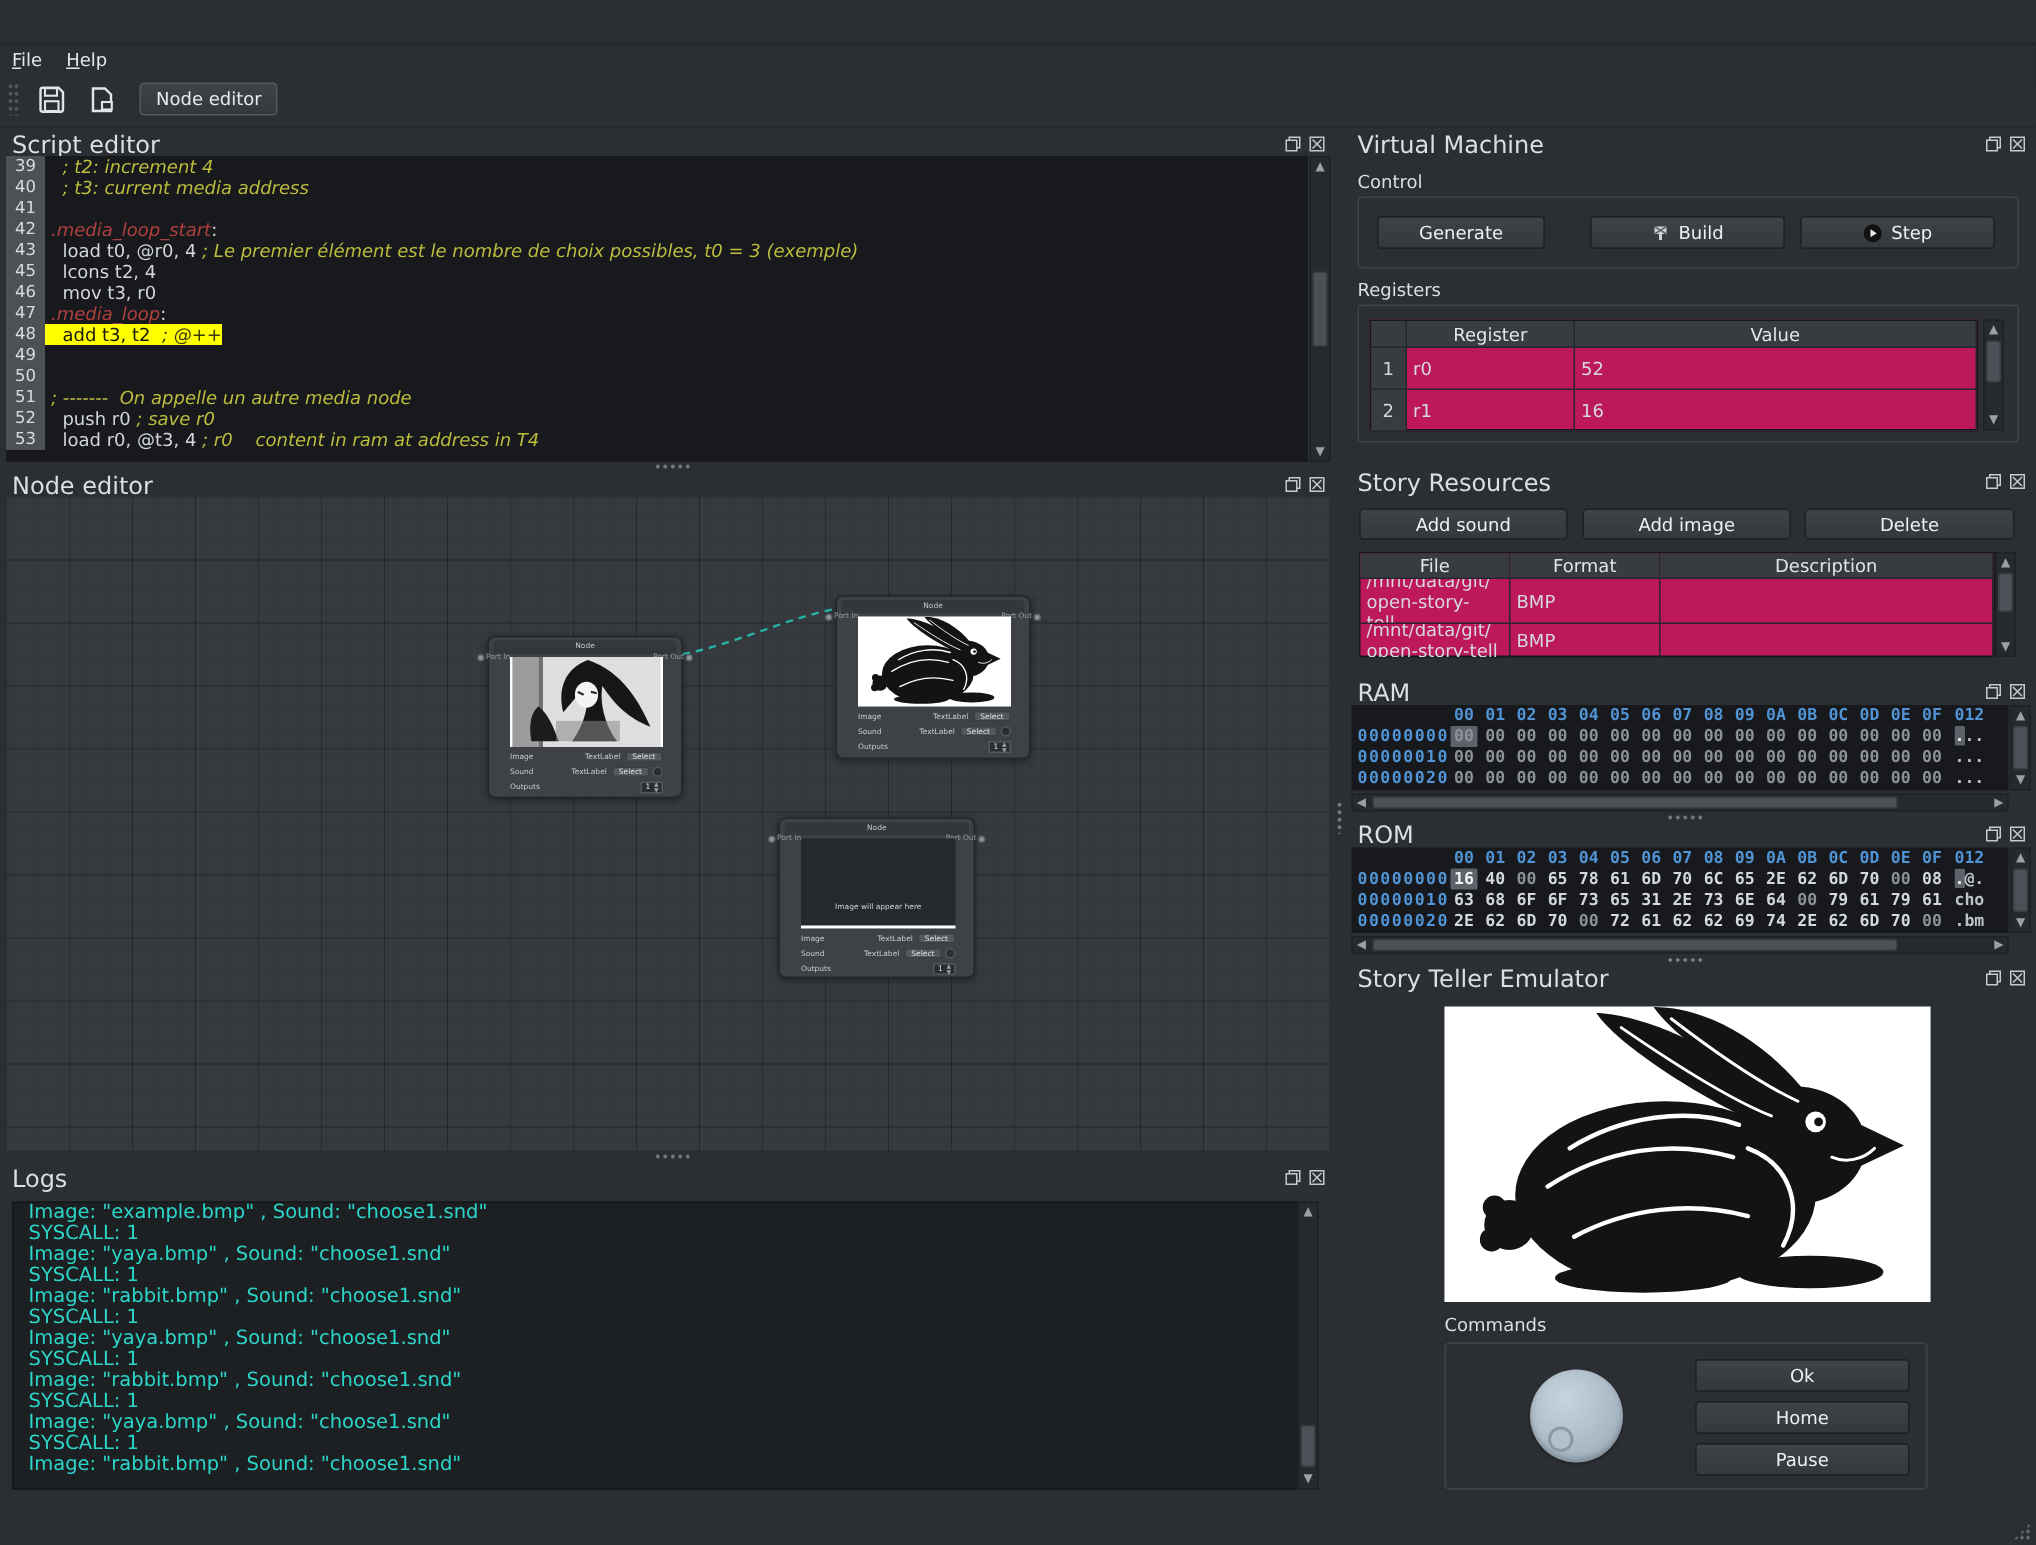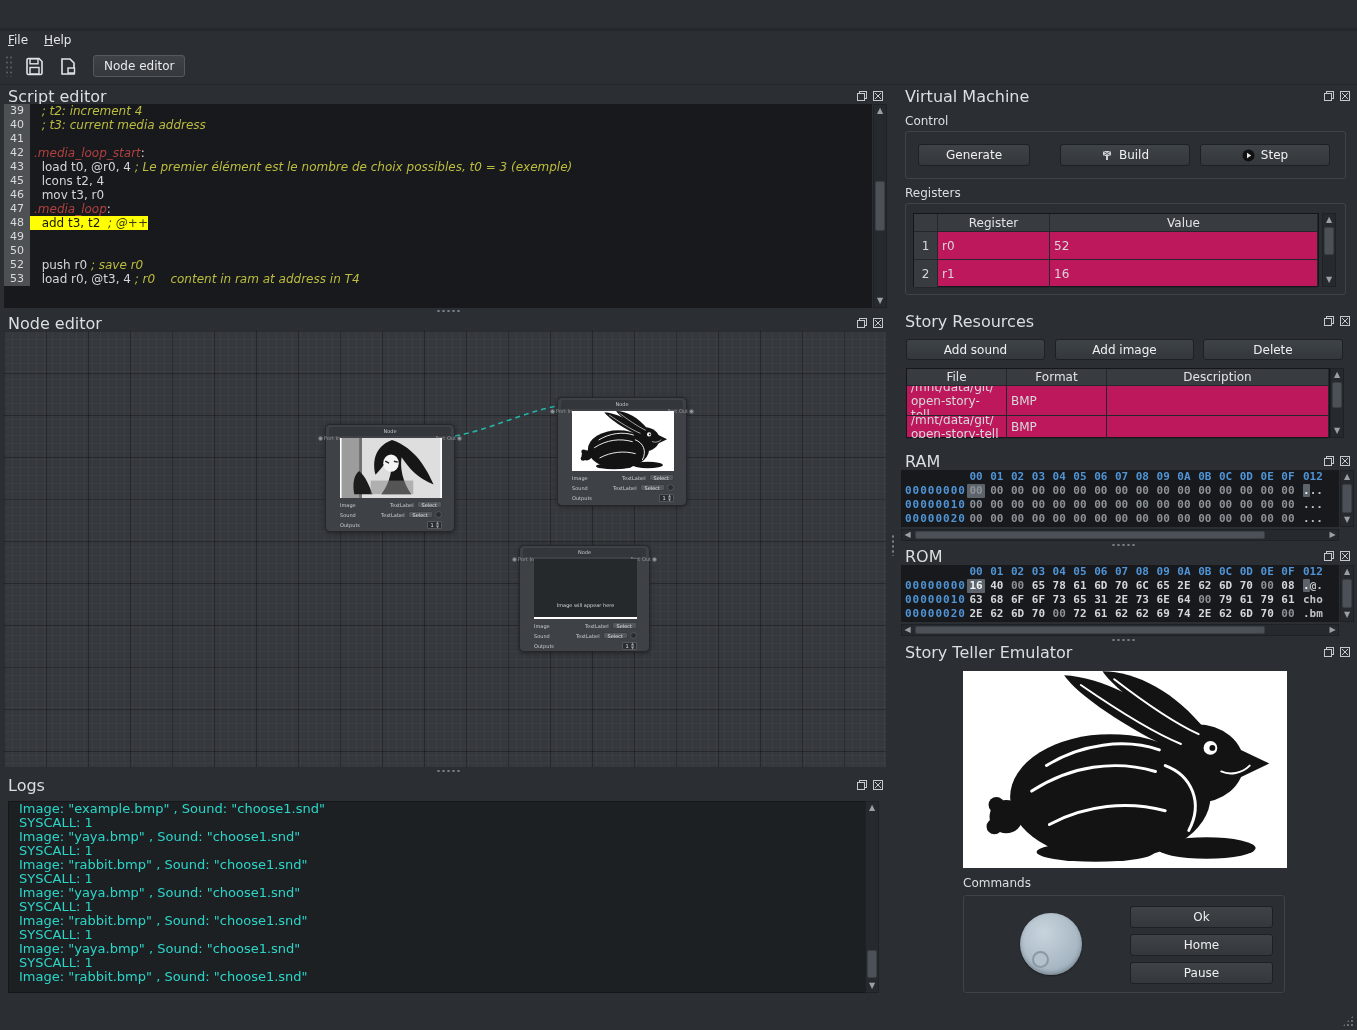--- a/index.html
+++ b/index.html
@@ -244,20 +244,21 @@
         <div class="sline"><span class="lnum">40</span><span class="lcode"><span class="seg-cmt">  ; t3: current media address</span></span></div>
         <div class="sline"><span class="lnum">41</span><span class="lcode"></span></div>
         <div class="sline"><span class="lnum">42</span><span class="lcode"><span class="seg-lbl">.media_loop_start</span><span class="seg-txt">:</span></span></div>
         <div class="sline"><span class="lnum">43</span><span class="lcode"><span class="seg-txt">  load t0, @r0, 4 </span><span class="seg-cmt">; Le premier élément est le nombre de choix possibles, t0 = 3 (exemple)</span></span></div>
         <div class="sline"><span class="lnum">45</span><span class="lcode"><span class="seg-txt">  lcons t2, 4</span></span></div>
         <div class="sline"><span class="lnum">46</span><span class="lcode"><span class="seg-txt">  mov t3, r0</span></span></div>
         <div class="sline"><span class="lnum">47</span><span class="lcode"><span class="seg-lbl">.media_loop</span><span class="seg-txt">:</span></span></div>
         <div class="sline"><span class="lnum">48</span><span class="lcode hl"><span class="seg-txt">  add t3, t2  </span><span class="seg-cmt">; @++</span></span></div>
         <div class="sline"><span class="lnum">49</span><span class="lcode"></span></div>
         <div class="sline"><span class="lnum">50</span><span class="lcode"></span></div>
+        <div class="sline"><span class="lnum">51</span><span class="lcode"><span class="seg-cmt">; -------  On appelle un autre media node</span></span></div>
         <div class="sline"><span class="lnum">52</span><span class="lcode"><span class="seg-txt">  push r0 </span><span class="seg-cmt">; save r0</span></span></div>
         <div class="sline"><span class="lnum">53</span><span class="lcode"><span class="seg-txt">  load r0, @t3, 4 </span><span class="seg-cmt">; r0    content in ram at address in T4</span></span></div>
       </div>
     <div class="vscroll" style="top:16px;">
       <div class="arr up">▲</div>
       <div class="vthumb" style="top:76px;height:50px;"></div>
       <div class="arr dn">▼</div>
     </div>
   </div>
   <div class="hdots" style="left:436px;top:309px;"></div>

